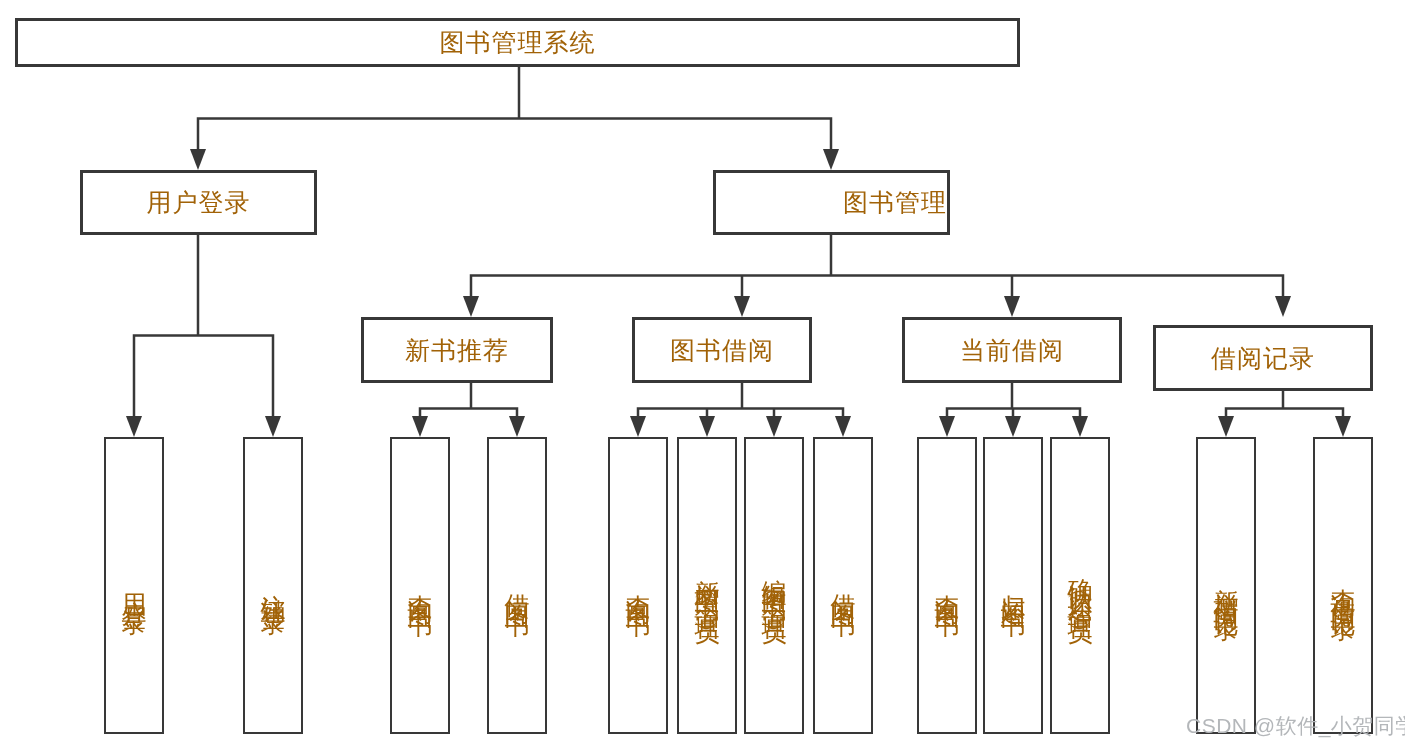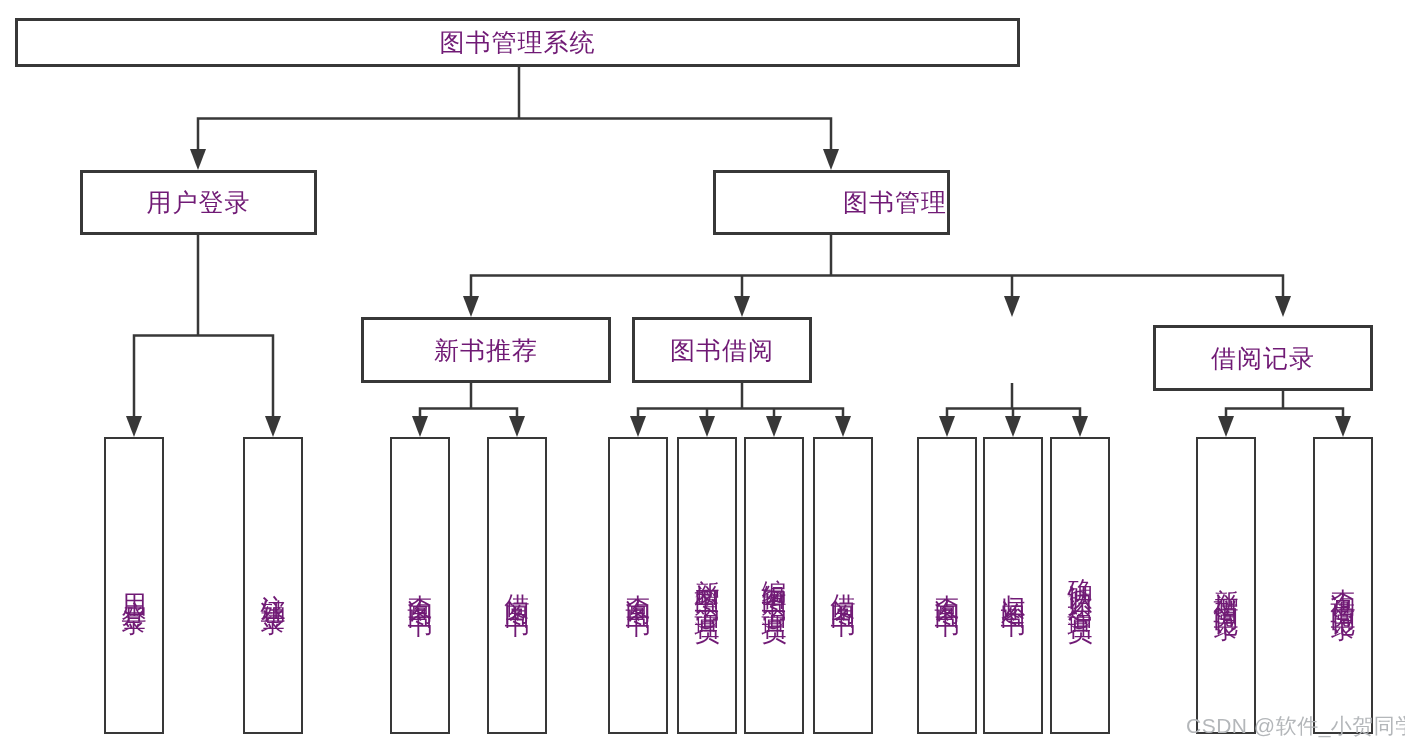--- a/index.html
+++ b/index.html
@@ -4,21 +4,21 @@
 <style>
   html,body { margin:0; padding:0; background:#ffffff; }
   .stage {
     position:relative; width:1405px; height:747px; background:#ffffff;
     overflow:hidden; font-family:"Liberation Sans", sans-serif;
   }
   .wires { position:absolute; left:0; top:0; z-index:1; pointer-events:none; }
   .box {
     position:absolute; box-sizing:border-box; background:#ffffff;
     border:3px solid #383838; display:flex; align-items:center; justify-content:center;
-    color:#701a75; font-size:25px; letter-spacing:1px; line-height:1; z-index:2;
+    color:#a16207; font-size:25px; letter-spacing:1px; line-height:1; z-index:2;
     white-space:nowrap;
   }
   .leaf { border-width:2.5px; }
   .leaf .vtext {
     writing-mode:vertical-rl; text-orientation:mixed;
     letter-spacing:6px; line-height:1;
   }
   .watermark {
     position:absolute; left:1186px; top:712px; z-index:3;
     font-size:21px; letter-spacing:0.5px; color:#b4b7ba; white-space:nowrap;
@@ -73,25 +73,28 @@
     <span>图书管理系统</span>
   </div>
 
   <div class="box" style="left:80px; top:170px; width:237px; height:65px;">
     <span>用户登录</span>
   </div>
   <div class="box" style="left:713px; top:170px; width:237px; height:65px;justify-content:flex-end;">
     <span>图书管理</span>
   </div>
 
-  <div class="box" style="left:361px; top:317px; width:250px; height:66px;">
+  <div class="box" style="left:361px; top:317px; width:192px; height:66px;">
     <span>新书推荐</span>
   </div>
   <div class="box" style="left:632px; top:317px; width:180px; height:66px;">
     <span>图书借阅</span>
+  </div>
+  <div class="box" style="left:902px; top:317px; width:220px; height:66px;">
+    <span>当前借阅</span>
   </div>
   <div class="box" style="left:1153px; top:317px; width:220px; height:66px;margin-top:8px;">
     <span>借阅记录</span>
   </div>
 
   <div class="box leaf" style="left:104px; top:437px; width:60px; height:297px;">
     <span class="vtext">用户登录</span>
   </div>
   <div class="box leaf" style="left:243px; top:437px; width:60px; height:297px;">
     <span class="vtext">注销登录</span>

